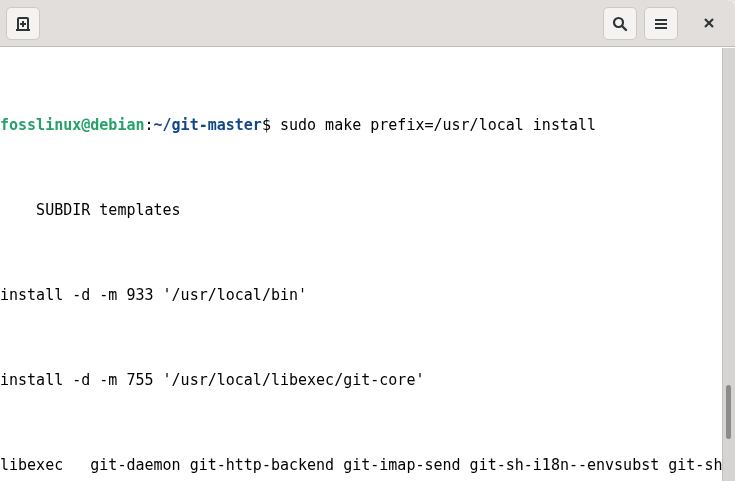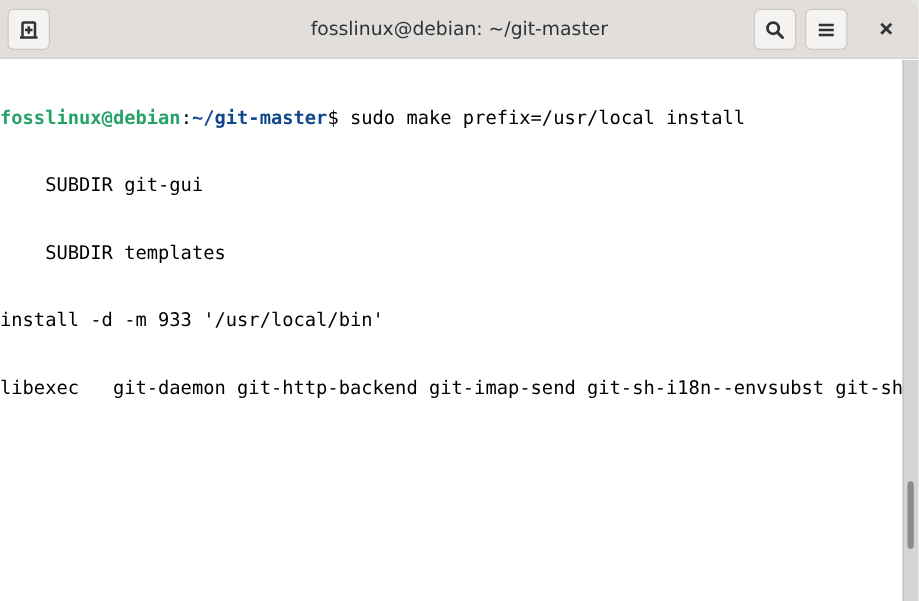--- a/index.html
+++ b/index.html
@@ -5,42 +5,41 @@
   html, body { margin:0; padding:0; }
   body { width:735px; height:481px; overflow:hidden; background:#e8e6e3; position:relative; font-family:"DejaVu Sans", sans-serif; }
   .window { position:absolute; left:0; top:0; width:735px; height:481px; background:#fff; border-top-right-radius:8px; overflow:hidden; }
   .titlebar { position:absolute; left:0; top:0; width:735px; height:47px; background:#e1dedb; border-bottom:1px solid #c0bdb8; box-sizing:border-box; border-top-right-radius:8px; }
   .tb-btn { position:absolute; top:7px; width:34px; height:33px; background:#f4f3f1; border:1px solid #cdc9c5; border-radius:5px; box-sizing:border-box; display:flex; align-items:center; justify-content:center; }
   .tb-btn svg { display:block; }
   .close-btn { position:absolute; top:7px; left:692px; width:34px; height:33px; display:flex; align-items:center; justify-content:center; }
   .title { position:absolute; left:0; right:0; top:14px; text-align:center; font-size:15px; color:#2e3436; }
   .terminal { position:absolute; left:0; top:48px; width:722px; height:433px; background:#ffffff; overflow:hidden; }
   .term-text { margin:0; padding:0; font-family:"DejaVu Sans Mono", monospace; font-size:15px; line-height:18px; color:#000; white-space:pre; position:absolute; left:0; top:1px; }
-  .line { display:block; height:18px; }
+  .line { display:block; height:18px;margin-top:31px; }
   .p-user { color:#26a269; font-weight:bold; }
   .p-path { color:#12488b; font-weight:bold; }
   .scrollbar { position:absolute; left:722px; top:48px; width:13px; height:433px; background:#d6d4d2; border-left:1px solid #c4c1bd; box-sizing:border-box; }
   .thumb { position:absolute; left:3px; top:337px; width:5px; height:54px; background:#8d8b89; border-radius:3px; }
 </style>
 </head>
 <body>
 
 <div class="window">
   <div class="titlebar">
     <div class="tb-btn" style="left:6px;">
       <span>
         <svg width="16" height="16" viewBox="0 0 16 16">
           <path d="M3 14 V3 Q3 2 4 2 H12 Q13 2 13 3 V14" fill="none" stroke="#2e3436" stroke-width="2"></path>
           <line x1="1" y1="14" x2="15" y2="14" stroke="#2e3436" stroke-width="2"></line>
           <line x1="8" y1="5" x2="8" y2="11" stroke="#2e3436" stroke-width="2"></line>
           <line x1="5" y1="8" x2="11" y2="8" stroke="#2e3436" stroke-width="2"></line>
         </svg>
       </span>
     </div>
-    <div class="title">fosslinux@debian: ~/git-master</div>
     <div class="tb-btn" style="left:603px;">
       <span>
         <svg width="16" height="16" viewBox="0 0 16 16">
           <circle cx="6.5" cy="6.5" r="4.5" fill="none" stroke="#2e3436" stroke-width="2.2"></circle>
           <line x1="10" y1="10" x2="14" y2="14" stroke="#2e3436" stroke-width="2.4" stroke-linecap="round"></line>
         </svg>
       </span>
     </div>
     <div class="tb-btn" style="left:644px;">
       <span>
@@ -57,23 +56,23 @@
           <line x1="2" y1="2" x2="10" y2="10" stroke="#2e3436" stroke-width="2.2"></line>
           <line x1="10" y1="2" x2="2" y2="10" stroke="#2e3436" stroke-width="2.2"></line>
         </svg>
       </span>
     </div>
   </div>
 
   <div class="terminal">
     <div class="term-text">
       <span class="line"><span class="p-user">fosslinux@debian</span><span>:</span><span class="p-path">~/git-master</span><span>$</span><span> sudo make prefix=/usr/local install</span></span>
-      <span class="line">    SUBDIR git-gui</span>
       <span class="line">    SUBDIR templates</span>
       <span class="line">install -d -m 933 '/usr/local/bin'</span>
+      <span class="line">install -d -m 755 '/usr/local/libexec/git-core'</span>
       <span class="line">libexec   git-daemon git-http-backend git-imap-send git-sh-i18n--envsubst git-sh</span>
       
       
       
       
       
       
       
       
       

